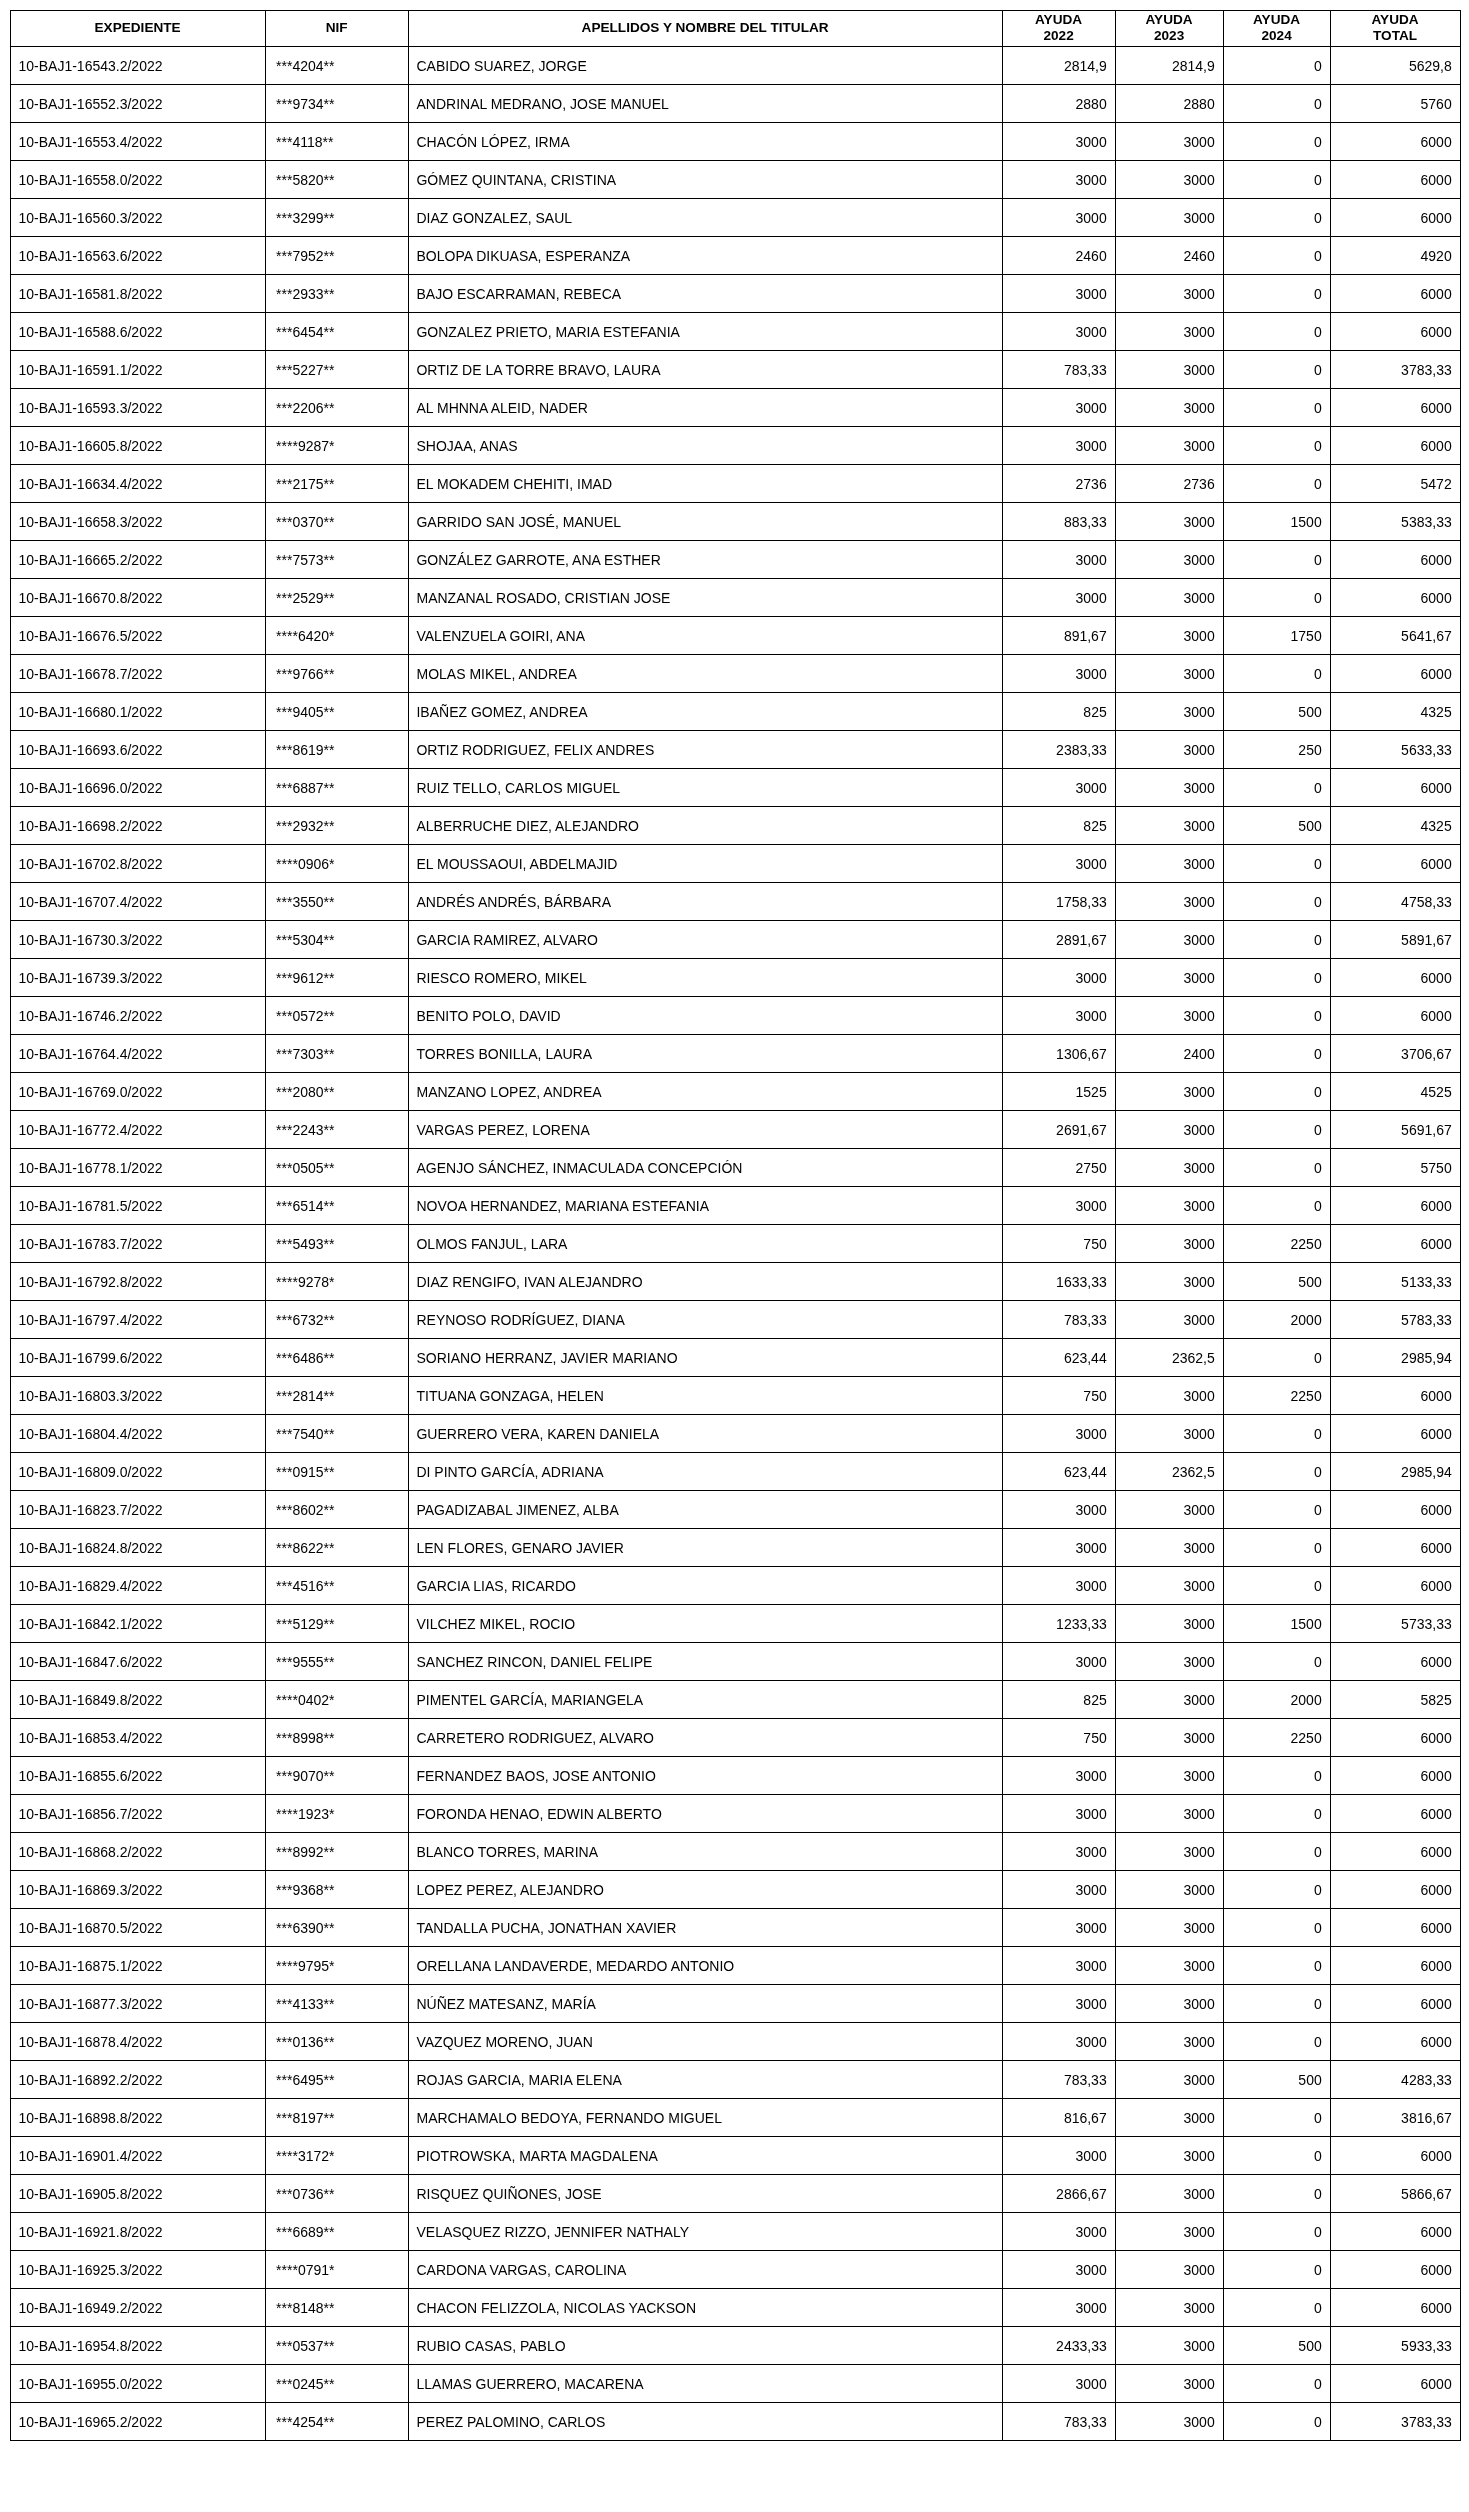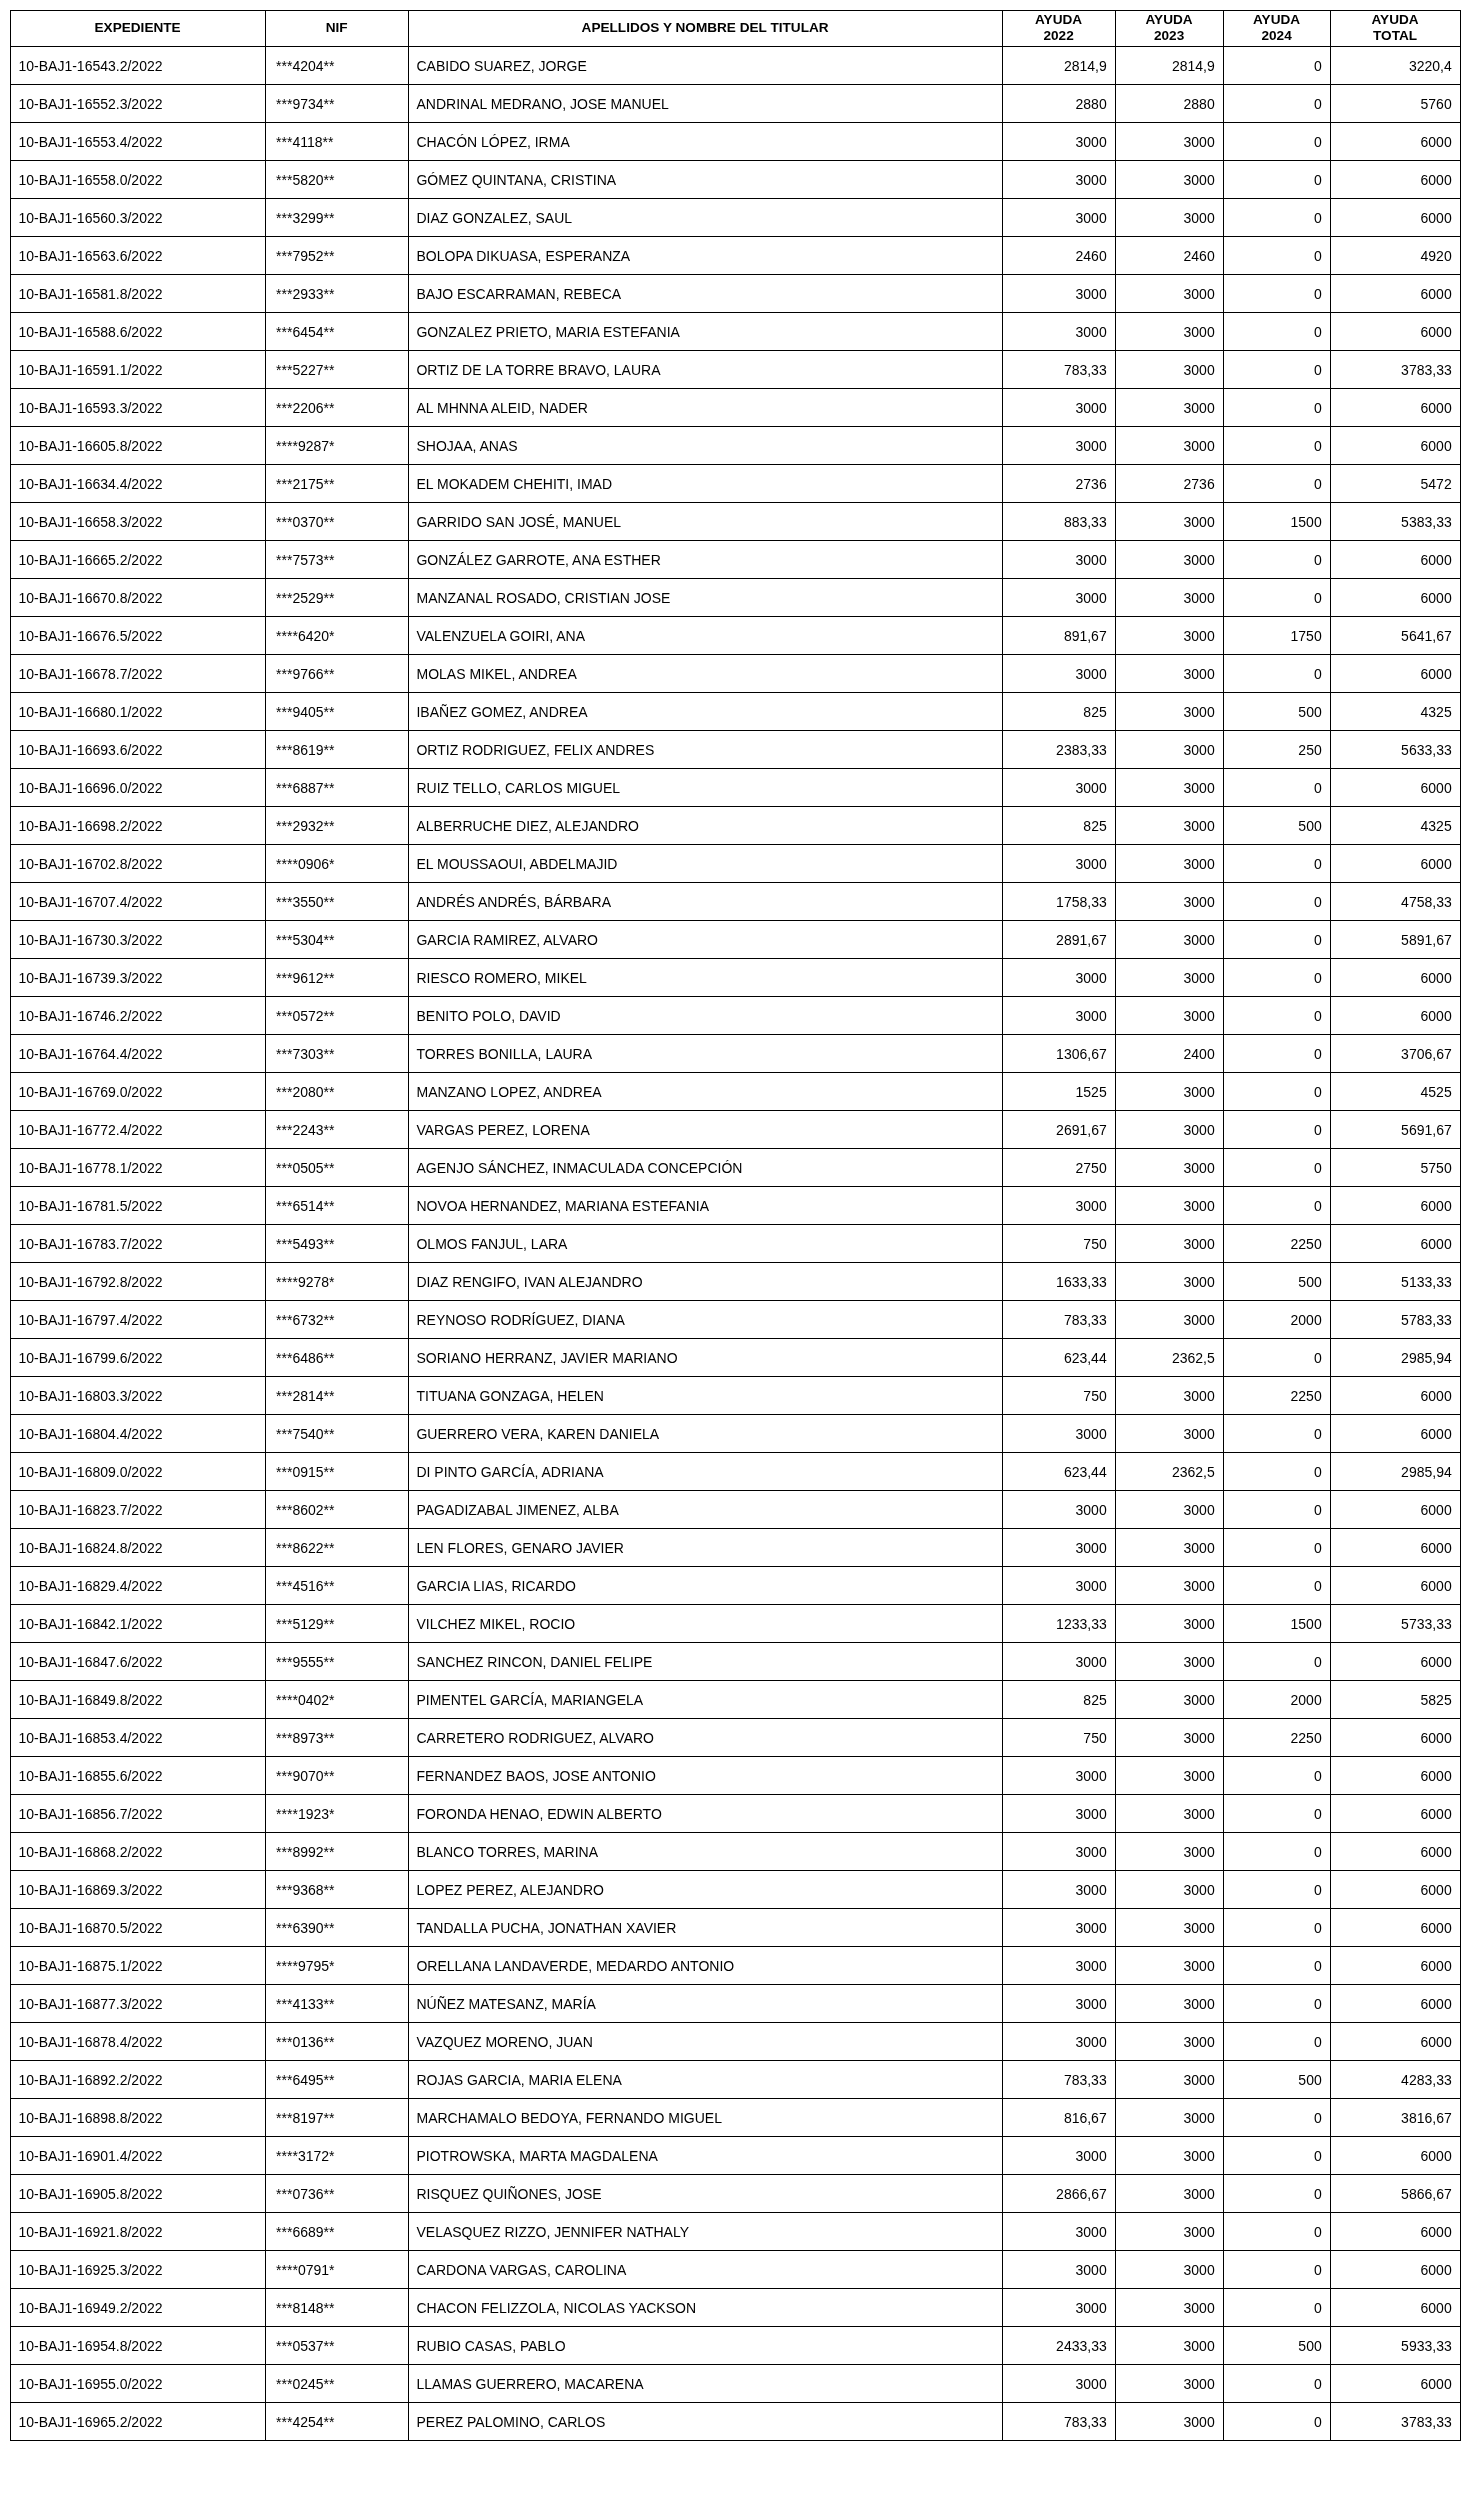--- a/index.html
+++ b/index.html
@@ -81,21 +81,21 @@
       </tr>
     </thead>
     <tbody>
         <tr>
           <td class="col-expediente">10-BAJ1-16543.2/2022</td>
           <td class="col-nif">***4204**</td>
           <td class="col-titular">CABIDO SUAREZ, JORGE</td>
           <td class="col-ayuda_2022">2814,9</td>
           <td class="col-ayuda_2023">2814,9</td>
           <td class="col-ayuda_2024">0</td>
-          <td class="col-ayuda_total">3220,4</td>
+          <td class="col-ayuda_total">5629,8</td>
         </tr>
         <tr>
           <td class="col-expediente">10-BAJ1-16552.3/2022</td>
           <td class="col-nif">***9734**</td>
           <td class="col-titular">ANDRINAL MEDRANO, JOSE MANUEL</td>
           <td class="col-ayuda_2022">2880</td>
           <td class="col-ayuda_2023">2880</td>
           <td class="col-ayuda_2024">0</td>
           <td class="col-ayuda_total">5760</td>
         </tr>
@@ -472,21 +472,21 @@
           <td class="col-expediente">10-BAJ1-16849.8/2022</td>
           <td class="col-nif">****0402*</td>
           <td class="col-titular">PIMENTEL GARCÍA, MARIANGELA</td>
           <td class="col-ayuda_2022">825</td>
           <td class="col-ayuda_2023">3000</td>
           <td class="col-ayuda_2024">2000</td>
           <td class="col-ayuda_total">5825</td>
         </tr>
         <tr>
           <td class="col-expediente">10-BAJ1-16853.4/2022</td>
-          <td class="col-nif">***8973**</td>
+          <td class="col-nif">***8998**</td>
           <td class="col-titular">CARRETERO RODRIGUEZ, ALVARO</td>
           <td class="col-ayuda_2022">750</td>
           <td class="col-ayuda_2023">3000</td>
           <td class="col-ayuda_2024">2250</td>
           <td class="col-ayuda_total">6000</td>
         </tr>
         <tr>
           <td class="col-expediente">10-BAJ1-16855.6/2022</td>
           <td class="col-nif">***9070**</td>
           <td class="col-titular">FERNANDEZ BAOS, JOSE ANTONIO</td>

